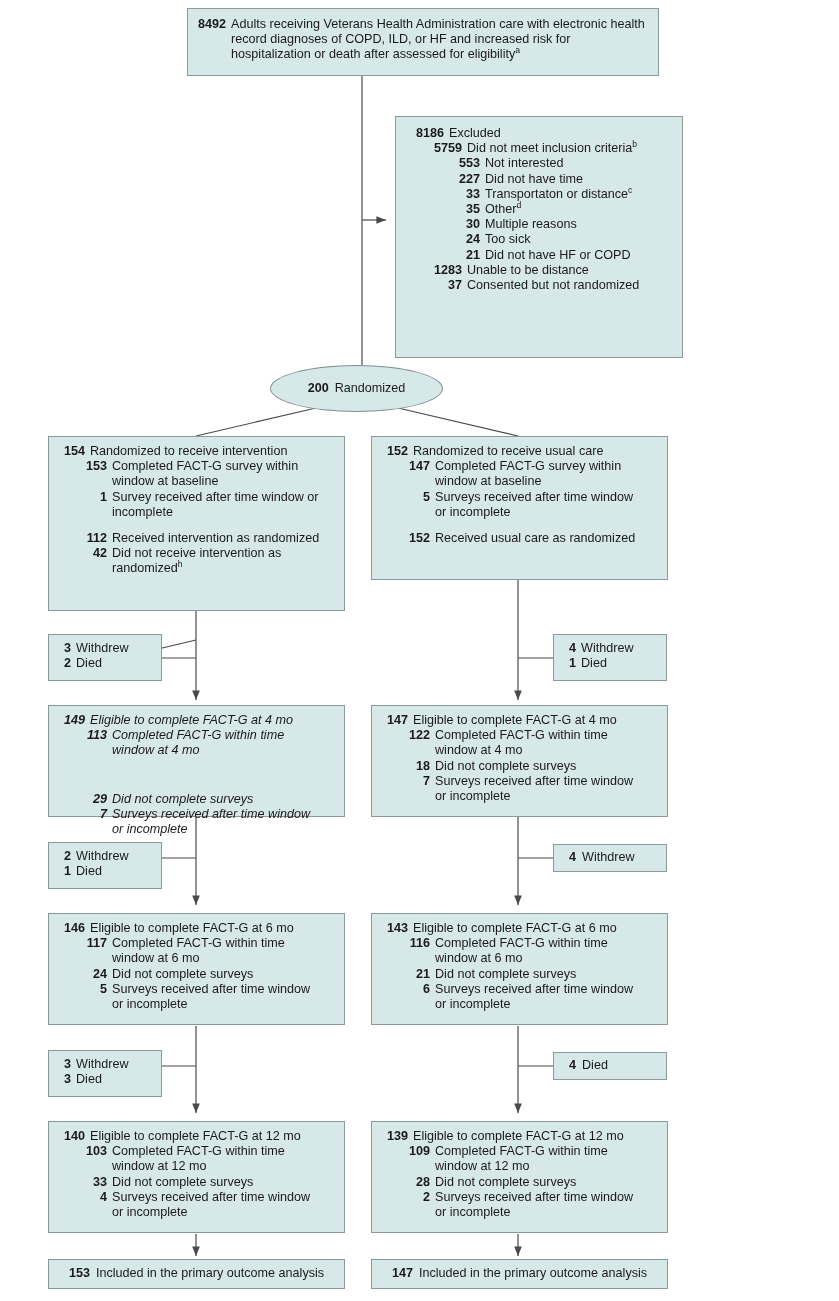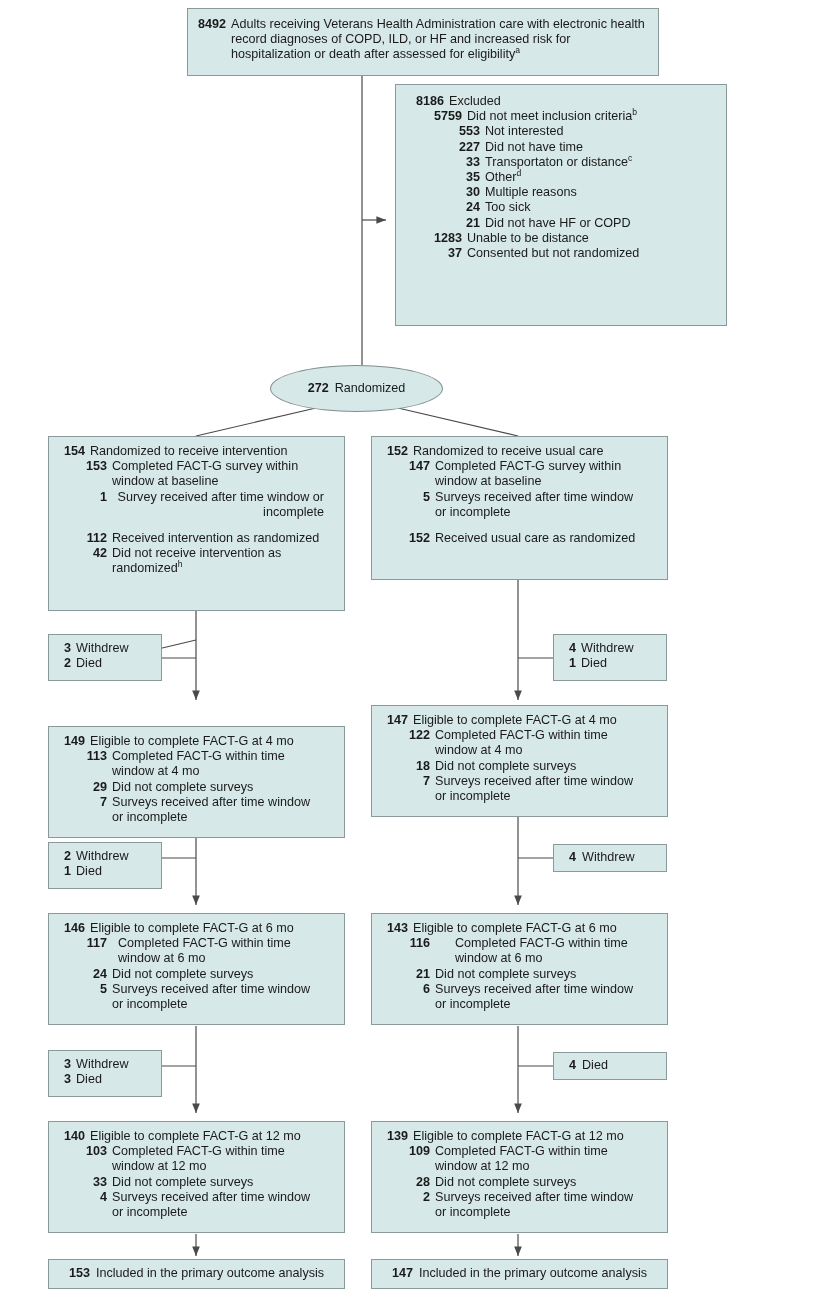--- a/index.html
+++ b/index.html
@@ -97,21 +97,21 @@
 
   <div class="box" style="left:142px;top:8px;width:472px;height:68px;margin-left:45px;">
     <div class="rows" style="padding:8px 10px 6px 10px;">
       <div class="row">
         <span class="n">8492</span>
         <span class="t"><span>Adults receiving Veterans Health Administration care with electronic health record diagnoses of COPD, ILD, or HF and increased risk for hospitalization or death after assessed for eligibility</span><sup>a</sup></span>
       </div>
     </div>
   </div>
 
-  <div class="box" style="left:395px;top:84px;width:332px;height:242px;text-decoration:underline;">
+  <div class="box" style="left:395px;top:116px;width:288px;height:242px;text-decoration:underline;">
     <div class="rows" id="excluded-rows" style="padding:9px 8px 8px 8px;">
         <div class="row">
           <span class="n" style="width: 40px;">8186</span>
           <span class="t">Excluded</span>
         </div>
         <div class="row" style="padding-left: 18px;">
           <span class="n" style="width: 40px;">5759</span>
           <span class="t">Did not meet inclusion criteria<sup>b</sup></span>
         </div>
         <div class="row" style="padding-left: 36px; justify-content: center;">
@@ -148,38 +148,38 @@
         </div>
         <div class="row" style="padding-left: 18px;">
           <span class="n" style="width: 40px;">37</span>
           <span class="t">Consented but not randomized</span>
         </div>
       </div>
   </div>
 
   <div class="ellipse" style="left:270px;top:365px;width:173px;height:47px;">
     <div class="row centered" style="margin:0;">
-      <span class="n">272</span>
+      <span class="n">200</span>
       <span class="t" style="flex:0 0 auto;">Randomized</span>
     </div>
   </div>
 
   <div class="box" style="left:48px;top:436px;width:297px;height:175px;">
     <div class="rows" id="int-alloc">
         <div class="row">
           <span class="n" style="width: 30px;">154</span>
           <span class="t">Randomized to receive intervention</span>
         </div>
         <div class="row" style="padding-left: 22px;">
           <span class="n" style="width: 30px;">153</span>
           <span class="t" style="max-width: 212px;">Completed FACT-G survey within window at baseline</span>
         </div>
         <div class="row" style="padding-left: 22px;">
           <span class="n" style="width: 30px;">1</span>
-          <span class="t" style="max-width: 212px; text-align: right;">Survey received after time window or incomplete</span>
+          <span class="t" style="max-width: 212px;">Survey received after time window or incomplete</span>
         </div>
         <div class="row gap" style="padding-left: 22px;">
           <span class="n" style="width: 30px;">112</span>
           <span class="t" style="max-width: 212px;">Received intervention as randomized</span>
         </div>
         <div class="row" style="padding-left: 22px;">
           <span class="n" style="width: 30px;">42</span>
           <span class="t" style="max-width: 212px;">Did not receive intervention as randomized<sup>h</sup></span>
         </div>
       </div>
@@ -191,31 +191,31 @@
           <span class="n" style="width: 14px;">3</span>
           <span class="t">Withdrew</span>
         </div>
         <div class="row">
           <span class="n" style="width: 14px;">2</span>
           <span class="t">Died</span>
         </div>
       </div>
   </div>
 
-  <div class="box" style="left:48px;top:726px;width:297px;height:112px;">
+  <div class="box" style="left:48px;top:705px;width:297px;height:112px;font-style:italic;">
     <div class="rows" id="int-f4">
         <div class="row">
           <span class="n" style="width: 30px;">149</span>
           <span class="t">Eligible to complete FACT-G at 4 mo</span>
         </div>
         <div class="row" style="padding-left: 22px;">
           <span class="n" style="width: 30px;">113</span>
           <span class="t" style="max-width: 212px;">Completed FACT-G within time window at 4 mo</span>
         </div>
-        <div class="row" style="padding-left: 22px;">
+        <div class="row" style="padding-left: 22px; margin-top: 33px;">
           <span class="n" style="width: 30px;">29</span>
           <span class="t" style="max-width: 212px;">Did not complete surveys</span>
         </div>
         <div class="row" style="padding-left: 22px;">
           <span class="n" style="width: 30px;">7</span>
           <span class="t" style="max-width: 212px;">Surveys received after time window or incomplete</span>
         </div>
       </div>
   </div>
 
@@ -231,21 +231,21 @@
         </div>
       </div>
   </div>
 
   <div class="box" style="left:48px;top:913px;width:297px;height:112px;">
     <div class="rows" id="int-f6">
         <div class="row">
           <span class="n" style="width: 30px;">146</span>
           <span class="t">Eligible to complete FACT-G at 6 mo</span>
         </div>
-        <div class="row" style="padding-left: 22px; gap: 6px;">
+        <div class="row" style="padding-left: 22px;">
           <span class="n" style="width: 30px;">117</span>
           <span class="t" style="max-width: 212px;">Completed FACT-G within time window at 6 mo</span>
         </div>
         <div class="row" style="padding-left: 22px;">
           <span class="n" style="width: 30px;">24</span>
           <span class="t" style="max-width: 212px;">Did not complete surveys</span>
         </div>
         <div class="row" style="padding-left: 22px;">
           <span class="n" style="width: 30px;">5</span>
           <span class="t" style="max-width: 212px;">Surveys received after time window or incomplete</span>
@@ -359,21 +359,21 @@
         </div>
       </div>
   </div>
 
   <div class="box" style="left:371px;top:913px;width:297px;height:112px;">
     <div class="rows" id="uc-f6">
         <div class="row">
           <span class="n" style="width: 30px;">143</span>
           <span class="t">Eligible to complete FACT-G at 6 mo</span>
         </div>
-        <div class="row" style="padding-left: 22px; gap: 20px;">
+        <div class="row" style="padding-left: 22px;">
           <span class="n" style="width: 30px;">116</span>
           <span class="t" style="max-width: 212px;">Completed FACT-G within time window at 6 mo</span>
         </div>
         <div class="row" style="padding-left: 22px;">
           <span class="n" style="width: 30px;">21</span>
           <span class="t" style="max-width: 212px;">Did not complete surveys</span>
         </div>
         <div class="row" style="padding-left: 22px;">
           <span class="n" style="width: 30px;">6</span>
           <span class="t" style="max-width: 212px;">Surveys received after time window or incomplete</span>

